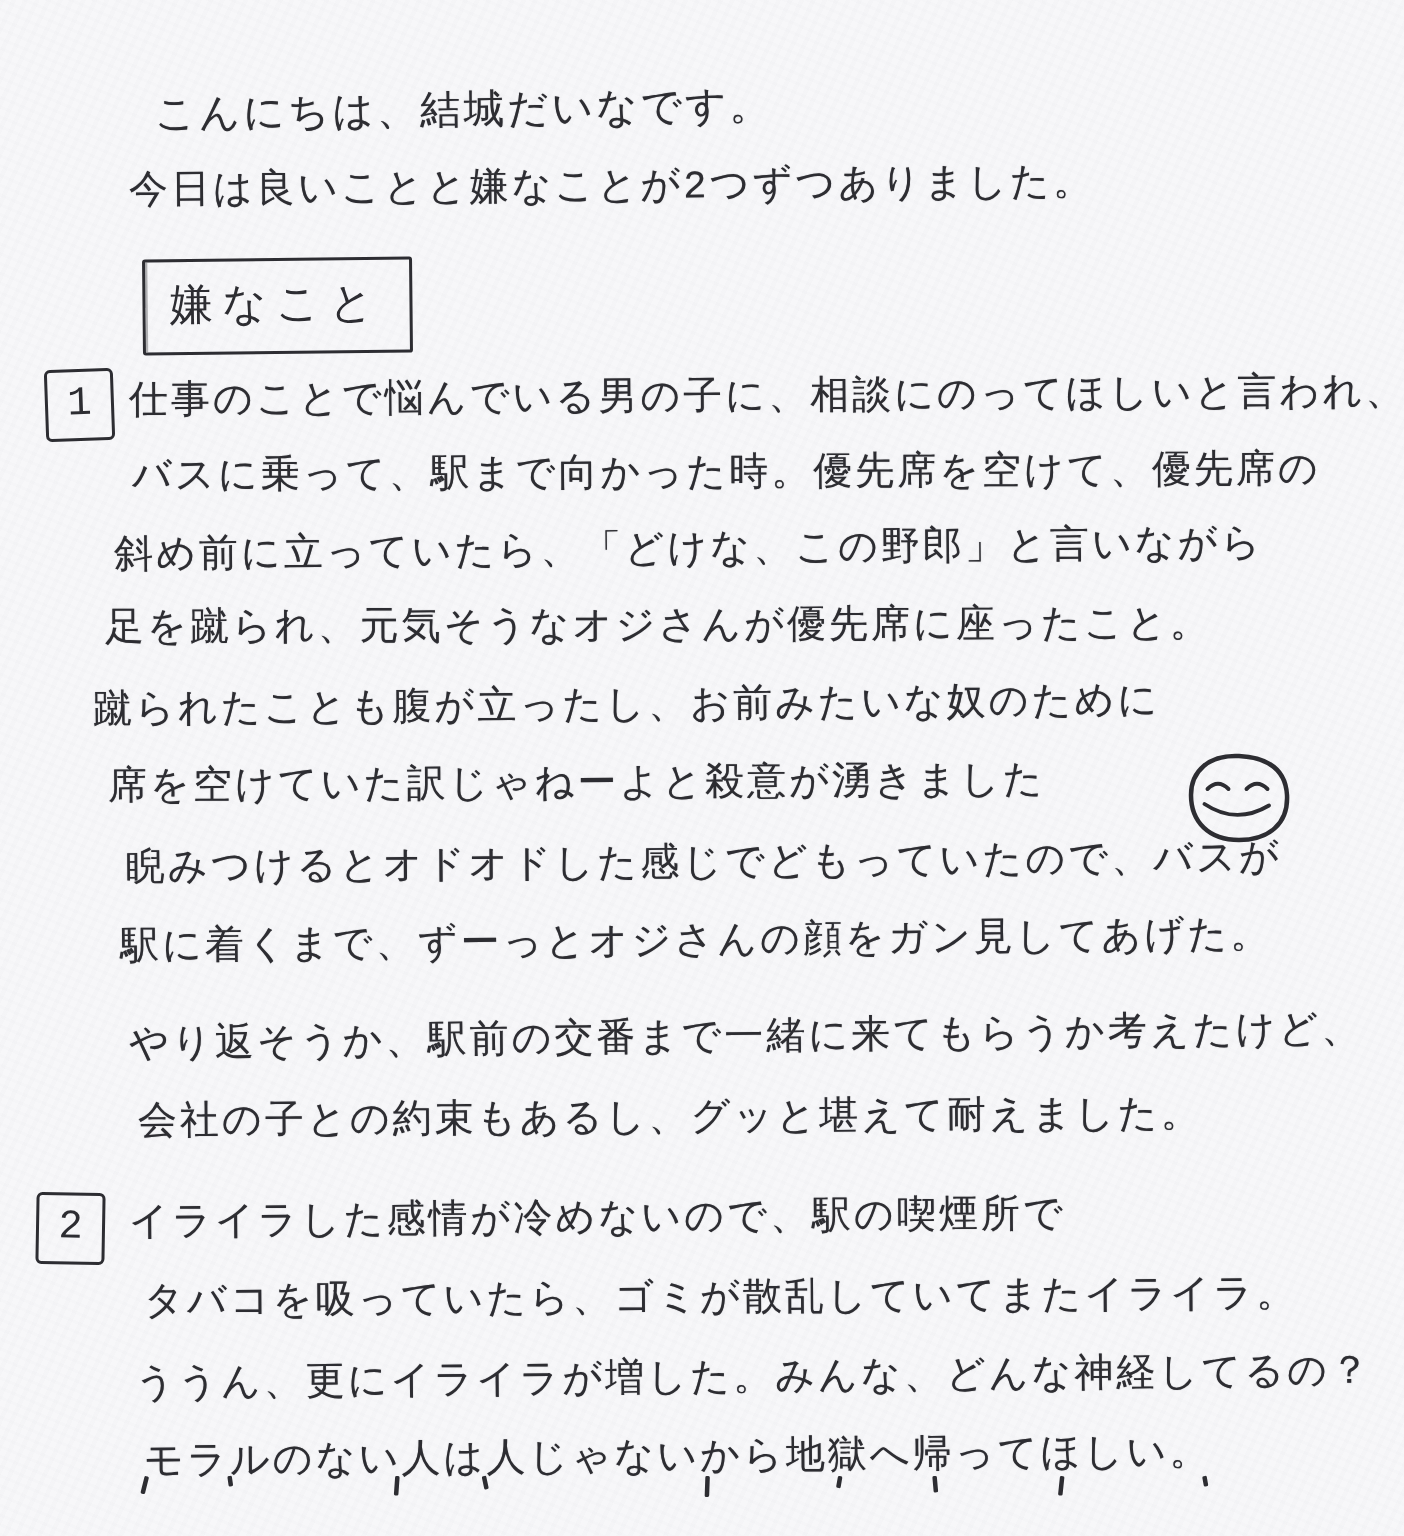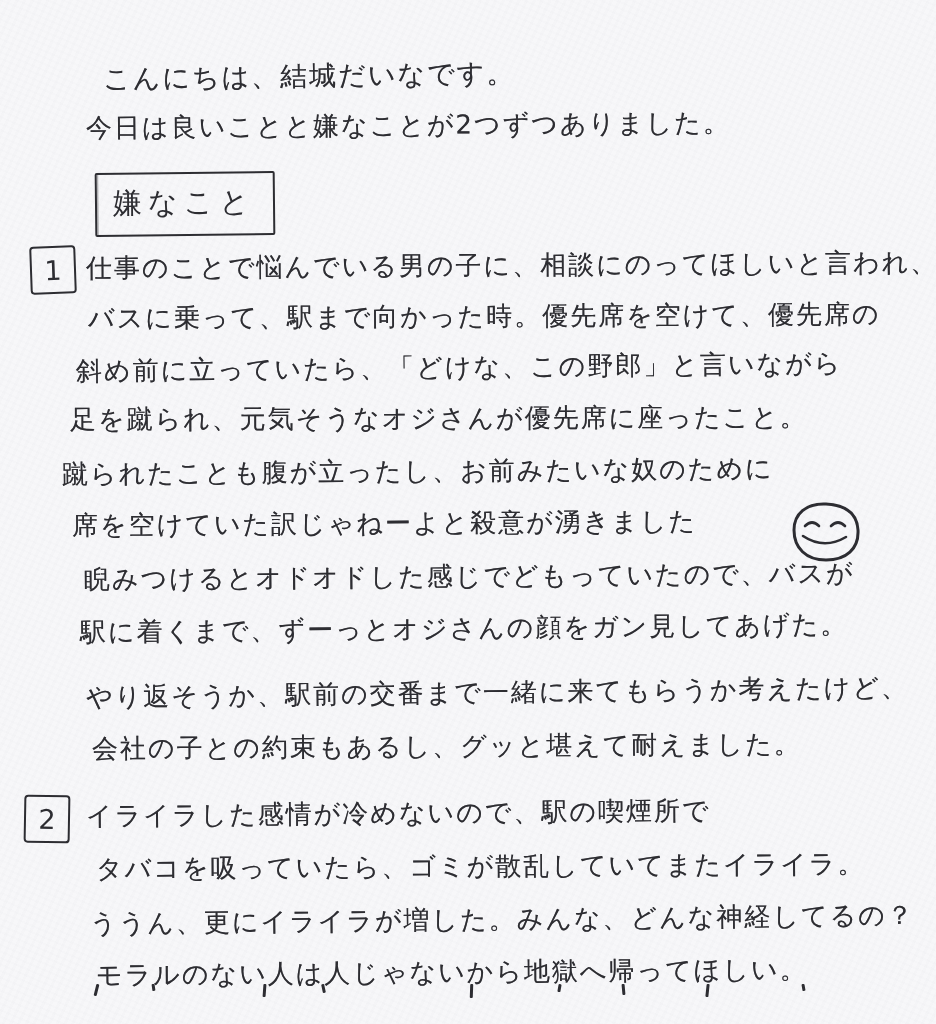--- a/index.html
+++ b/index.html
@@ -8,20 +8,21 @@
     font-family:"DejaVu Sans","Liberation Sans",sans-serif;
     background:#eef0f2;
   }
   .paper{
     position:relative;width:936px;height:1024px;
     background:
       repeating-linear-gradient(115deg, rgba(120,125,140,0.018) 0 3px, rgba(255,255,255,0) 3px 7px),
       repeating-linear-gradient(23deg, rgba(120,125,140,0.014) 0 2px, rgba(255,255,255,0) 2px 6px),
       #f7f7f9;
     color:#2d2d32;
+    font-family:Liberation Mono, monospace;
   }
   .hline{
     position:absolute;white-space:nowrap;
     font-size:26px;letter-spacing:2px;line-height:1.2;
     color:#2d2d32;
     text-shadow:0 0 0.6px rgba(45,45,50,0.55);
   }
   .greeting{font-size:27px;}
   .heading-box{
     position:absolute;left:95px;top:172px;

